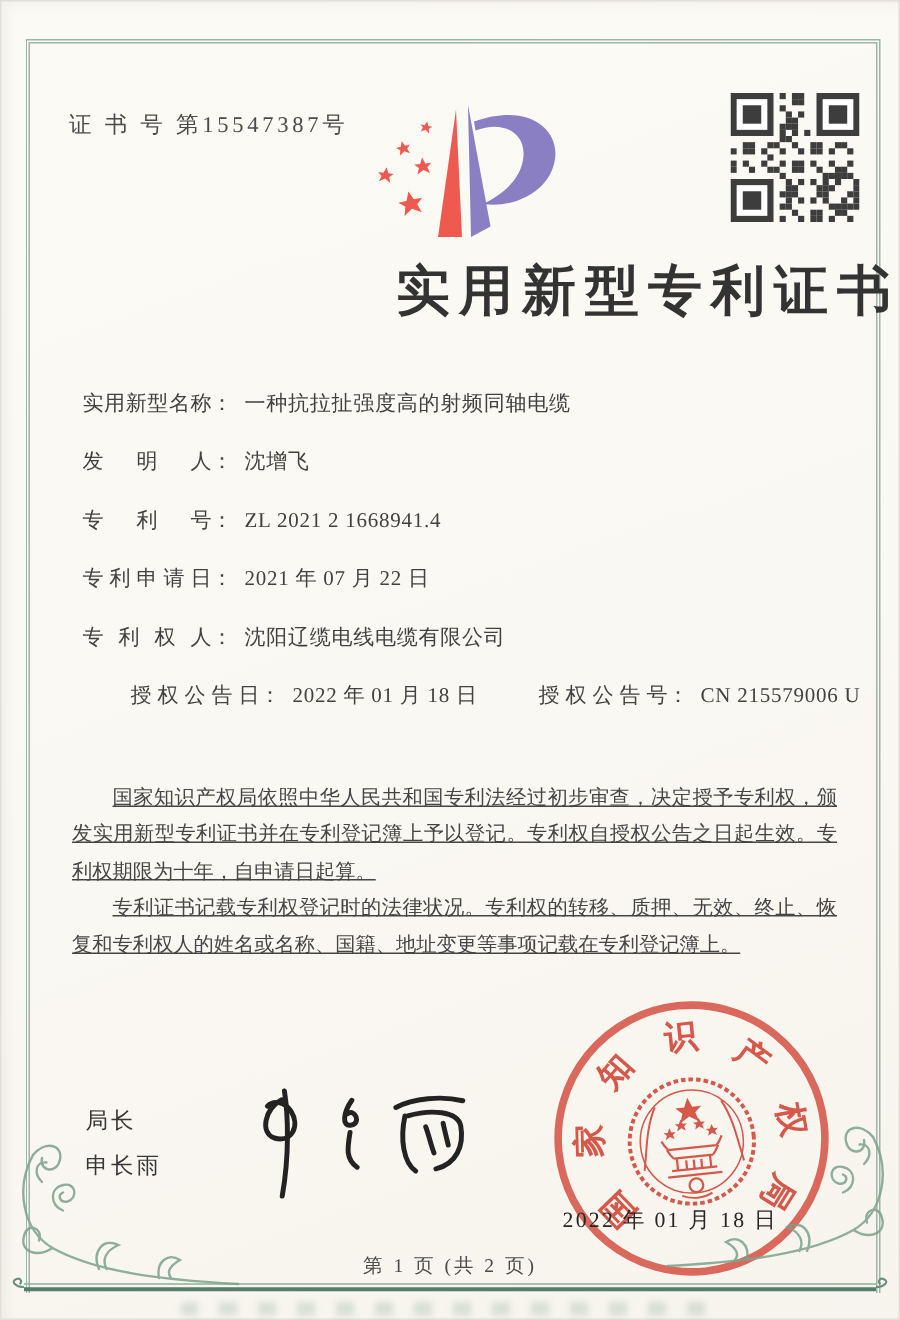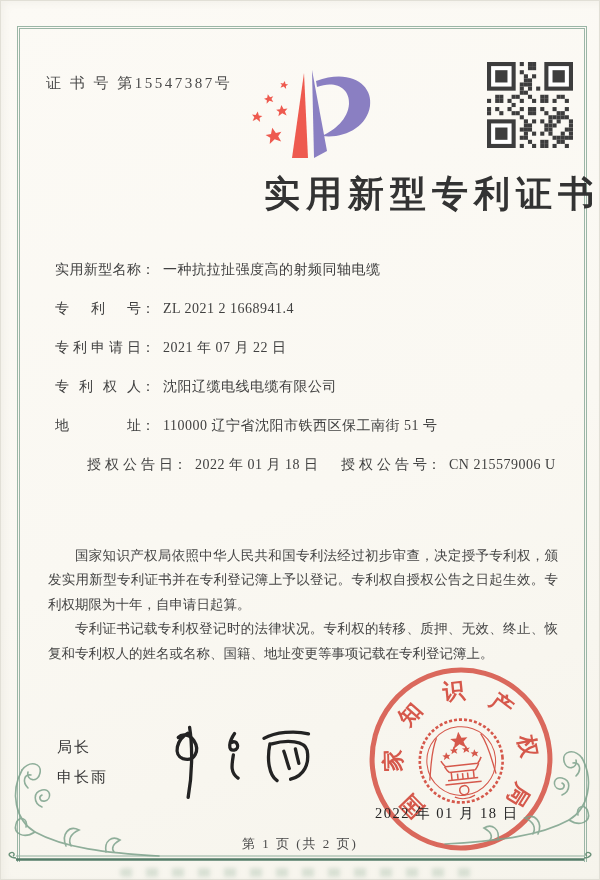--- a/index.html
+++ b/index.html
@@ -35,24 +35,24 @@
   }
   .fields{position:absolute;left:55px;right:28px;top:258px;font-size:14px;color:#414141;}
   .row{line-height:23px;margin-bottom:16px;white-space:nowrap;}
   .lbl{
     display:inline-block;width:86px;vertical-align:top;
     text-align:justify;text-align-last:justify;text-justify:inter-character;
   }
   .colon{display:inline-block;}
   .val{margin-left:8px;letter-spacing:.5px;text-align:center;}
   .grant-row{position:relative;margin-left:32px;}
-  .pair2{position:absolute;left:254px;top:0;}
+  .pair2{position:absolute;left:272px;top:0;}
   .body-text{
-    position:absolute;left:48px;right:42px;top:544px;
-    font-size:13.5px;line-height:24.4px;color:#454545;text-align:justify;
+    position:absolute;left:48px;right:42px;top:520px;
+    font-size:13.5px;line-height:24.4px;color:#454545;text-align:justify;text-decoration:underline;
   }
   .body-text p{margin:0;text-indent:2em;}
   .signer{position:absolute;left:57px;top:738px;font-size:15px;color:#363636;}
   .signer div{margin-bottom:11px;letter-spacing:2px;}
   .signature{position:absolute;left:152px;top:716px;width:175px;height:95px;transform:rotate(-2deg);}
   .seal{position:absolute;left:364px;top:662px;width:194px;height:194px;
         mix-blend-mode:multiply;opacity:.9;transform:rotate(-6deg);}
   .seal text{font-size:22px;font-weight:bold;font-family:"Liberation Serif",serif;}
   .seal-date{
     position:absolute;left:375px;top:804px;z-index:5;
@@ -212,30 +212,30 @@
       <rect x="8" y="64" width="12" height="12" fill="#3d3d3d"></rect>
     </svg>
 
   <h1 class="title">实用新型专利证书</h1>
 
   <div class="fields">
     <div class="row">
       <span class="lbl">实用新型名称</span><span class="colon">：</span><span class="val">一种抗拉扯强度高的射频同轴电缆</span>
     </div>
     <div class="row">
+      <span class="lbl">发明人</span><span class="colon">：</span><span class="val">沈增飞</span>
+    </div>
+    <div class="row">
       <span class="lbl">专利号</span><span class="colon">：</span><span class="val">ZL 2021 2 1668941.4</span>
     </div>
     <div class="row">
       <span class="lbl">专利申请日</span><span class="colon">：</span><span class="val">2021 年 07 月 22 日</span>
     </div>
     <div class="row">
       <span class="lbl">专利权人</span><span class="colon">：</span><span class="val">沈阳辽缆电线电缆有限公司</span>
-    </div>
-    <div class="row">
-      <span class="lbl">地址</span><span class="colon">：</span><span class="val">110000 辽宁省沈阳市铁西区保工南街 51 号</span>
     </div>
     <div class="row grant-row">
       <span>
         <span class="lbl">授权公告日</span><span class="colon">：</span><span class="val">2022 年 01 月 18 日</span>
       </span>
       <span class="pair2">
         <span class="lbl">授权公告号</span><span class="colon">：</span><span class="val">CN 215579006 U</span>
       </span>
     </div>
   </div>

